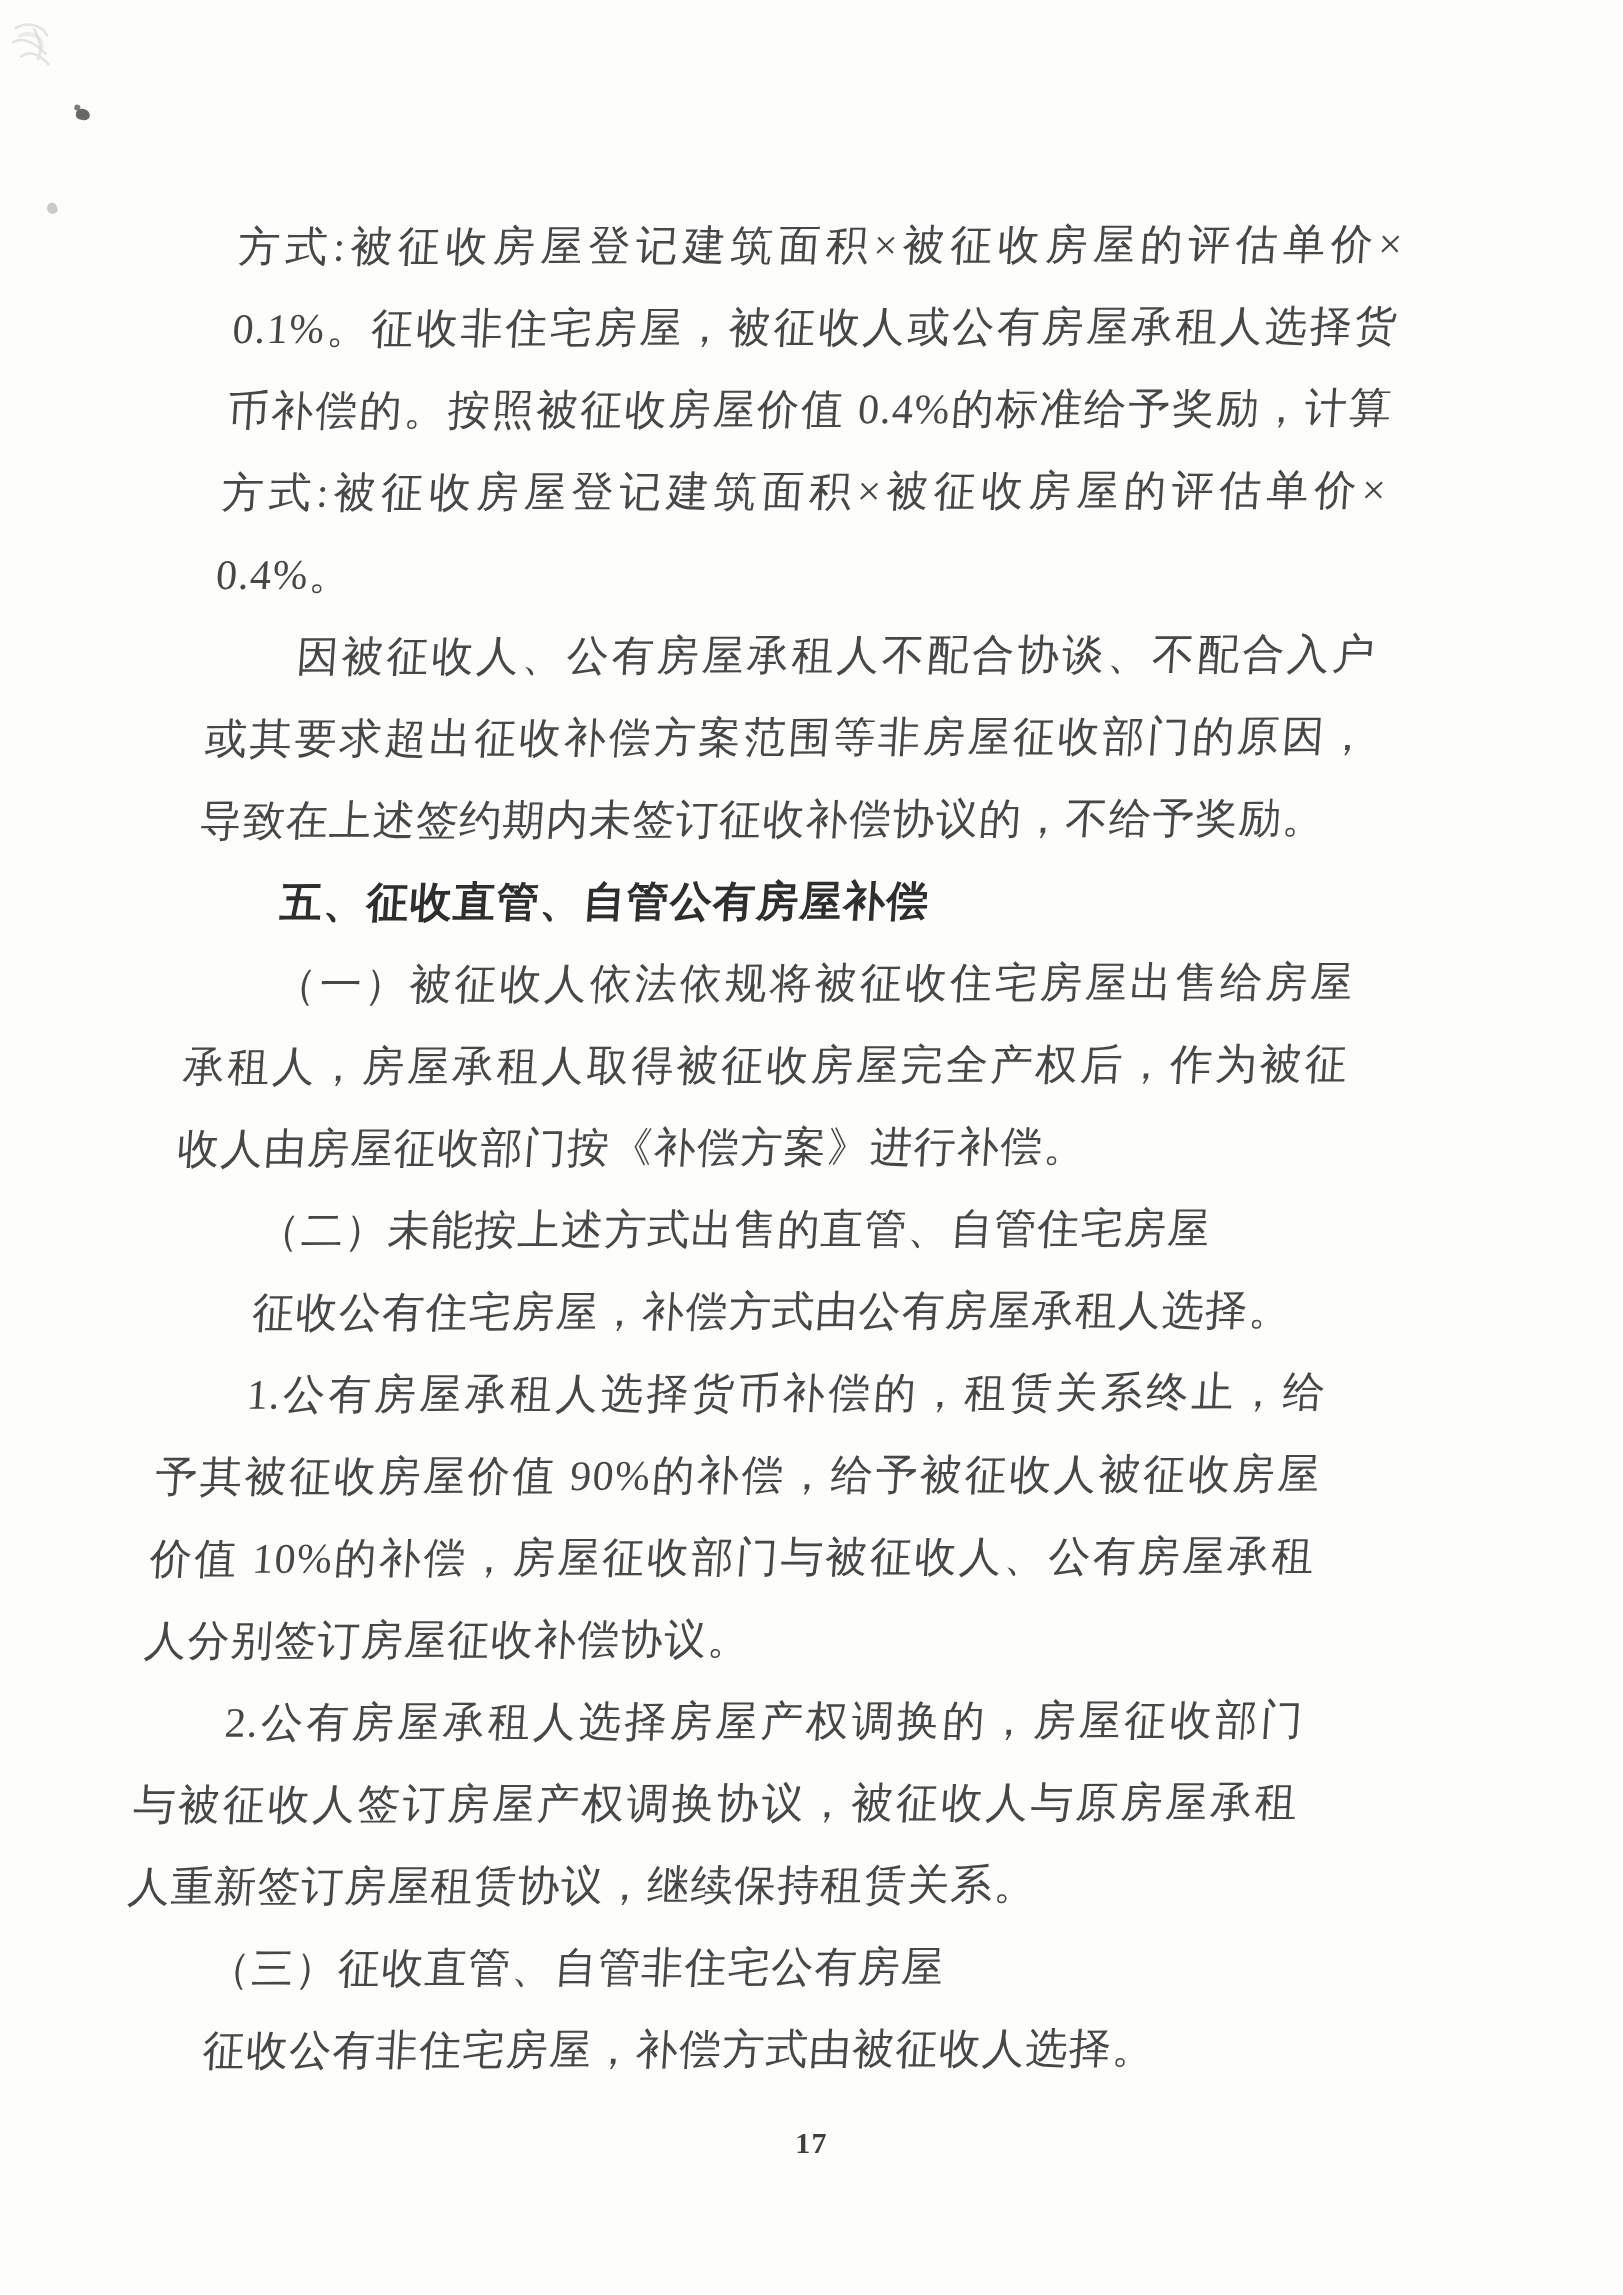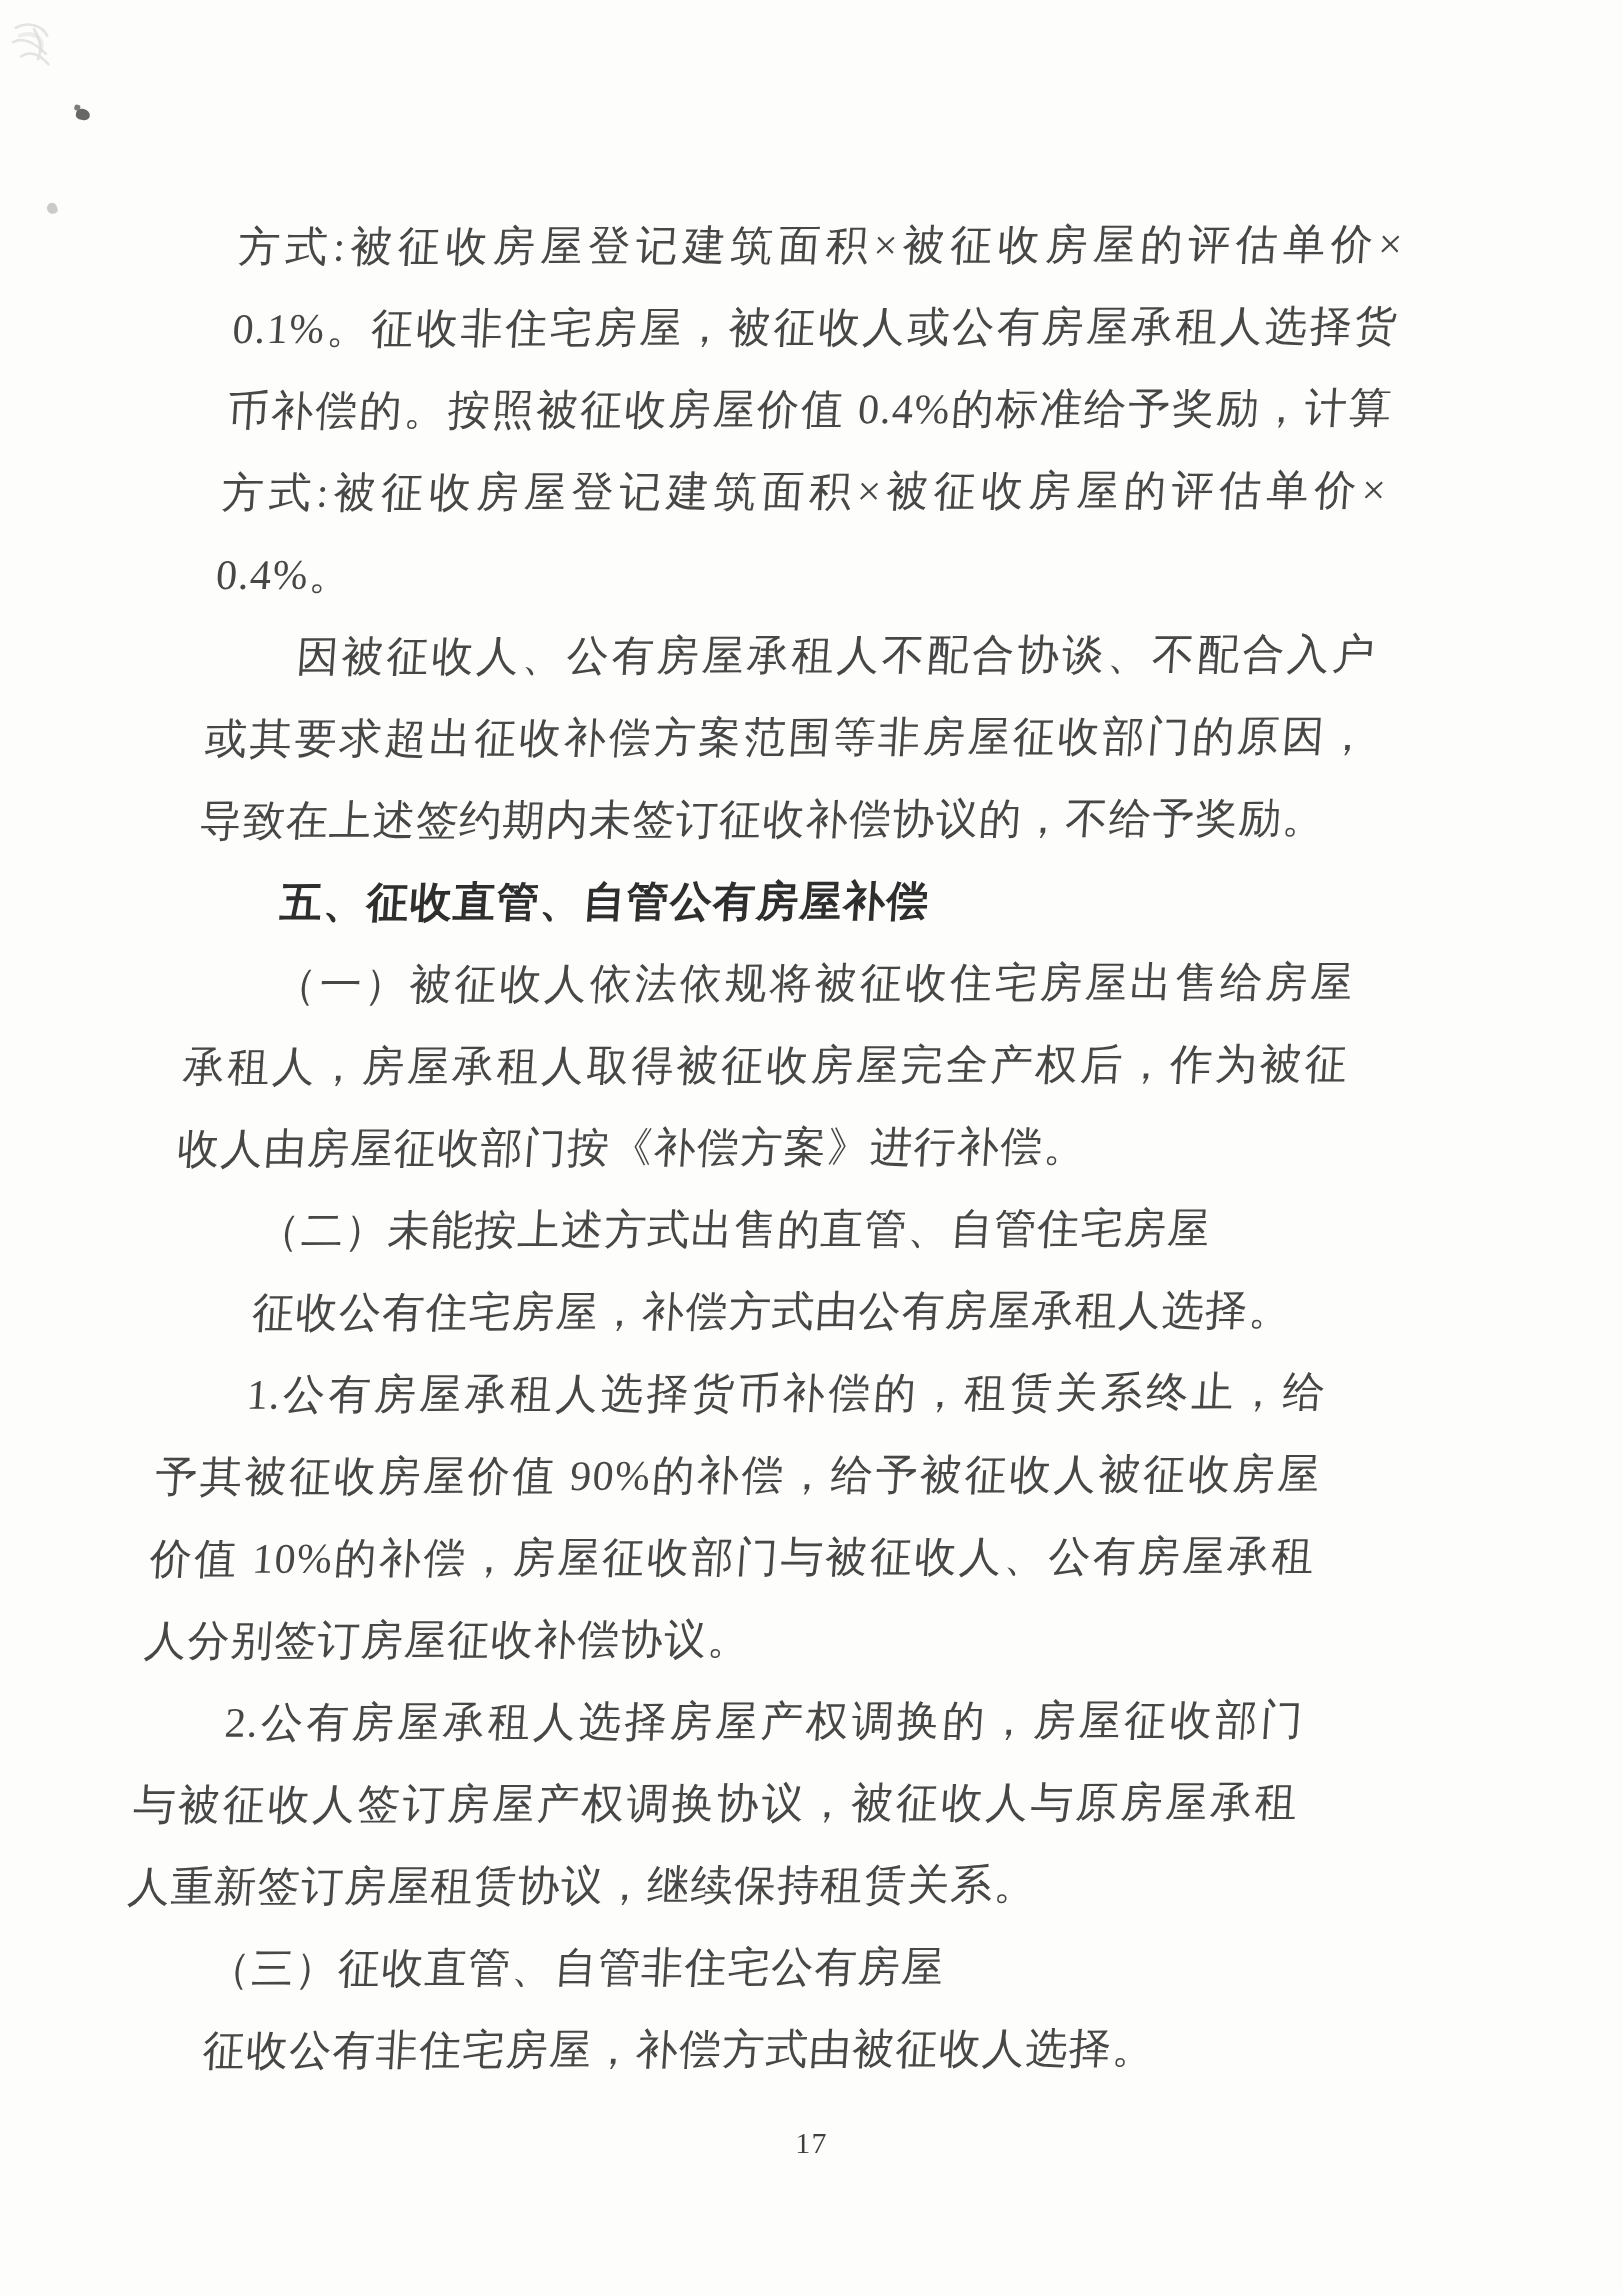--- a/index.html
+++ b/index.html
@@ -50,20 +50,21 @@
   
   .page-number {
     position: absolute;
     top: 2126px;
     left: 0;
     width: 100%;
     text-align: center;
     font-size: 30px;
     color: #3f3f3f;
     letter-spacing: 1.3px;
+    font-weight: bold;
   }
   
   .smudge {
     position: absolute;
     left: 7.9px;
     top: 15.7px;
     width: 62px;
     height: 62px;
     opacity: 0.8;
   }

